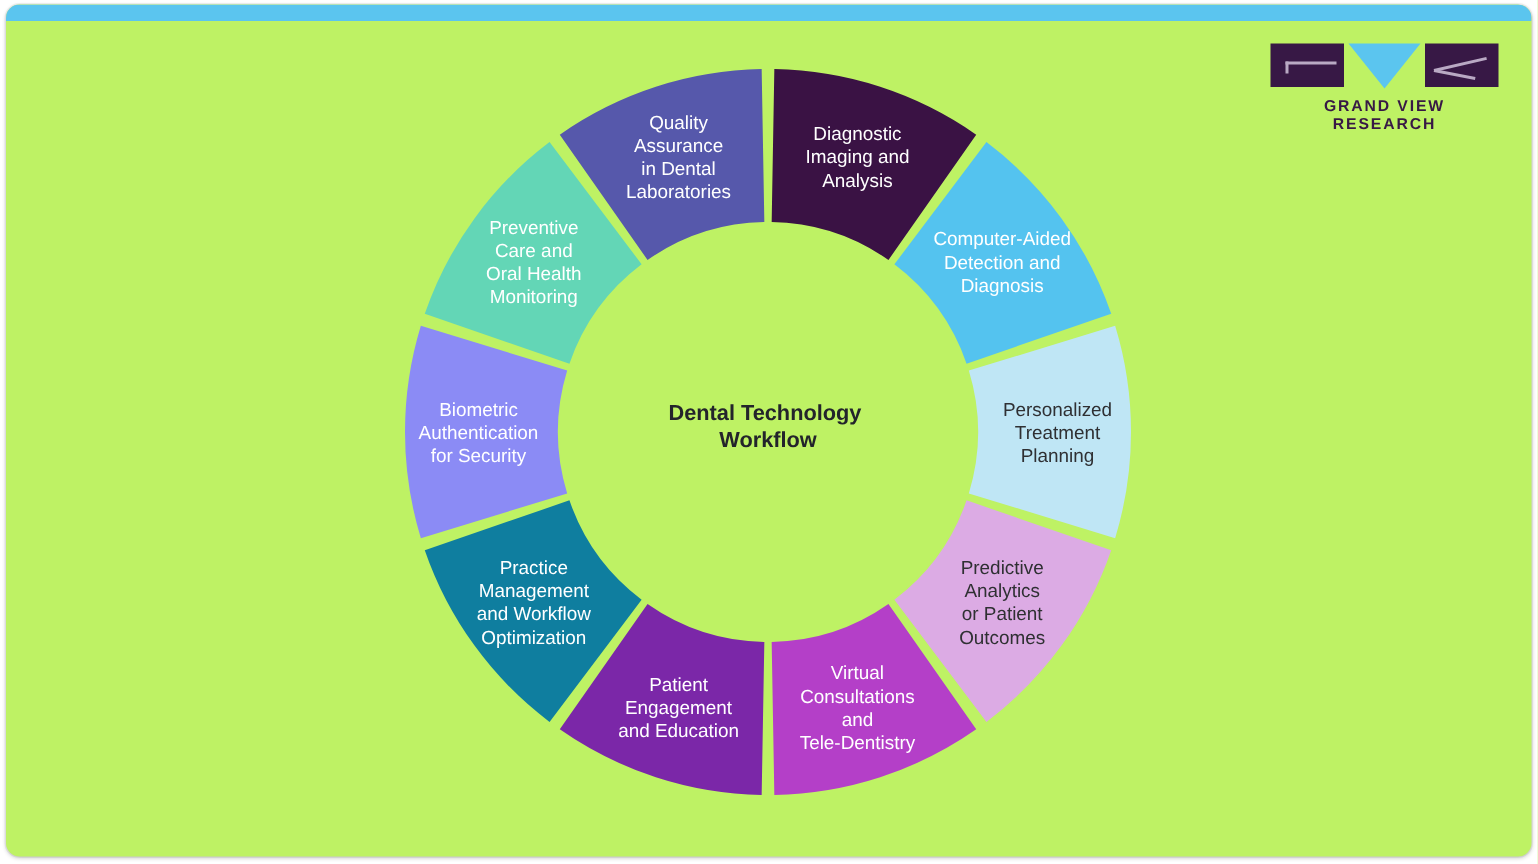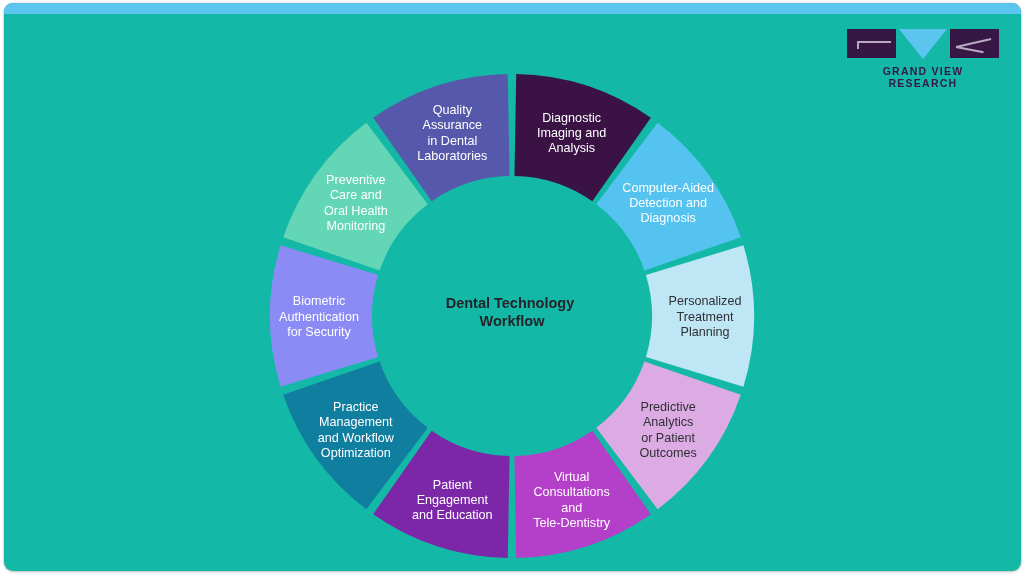--- a/index.html
+++ b/index.html
@@ -13,21 +13,21 @@
     font-family: "Liberation Sans", sans-serif;
     overflow: hidden;
   }
 
   #card {
     position: absolute;
     left: 4px;
     top: 3px;
     width: 1017px;
     height: 568px;
-    background: #14b8a6;
+    background: #bef264;
     border-radius: 9px;
     box-shadow: 0 1px 3px rgba(0,0,0,0.22), 0 0 0 1px rgba(0,0,0,0.05);
     overflow: hidden;
   }
 
   #accent-bar {
     position: absolute;
     left: 0;
     top: 0;
     width: 100%;
@@ -81,21 +81,20 @@
     font-family: "Liberation Sans", sans-serif;
   }
 
   
   #donut-wrap {
     position: absolute;
     left: 0;
     top: 0;
     width: 1017px;
     height: 499px;
-    margin-top: 28px;
   }
   svg { display: block; }
 
   .seg-label {
     font-family: "Liberation Sans", sans-serif;
     font-size: 12.6px;
     text-anchor: middle;
   }
   .seg-label.light { fill: #ffffff; }
   .seg-label.dark  { fill: #2f3033; }

